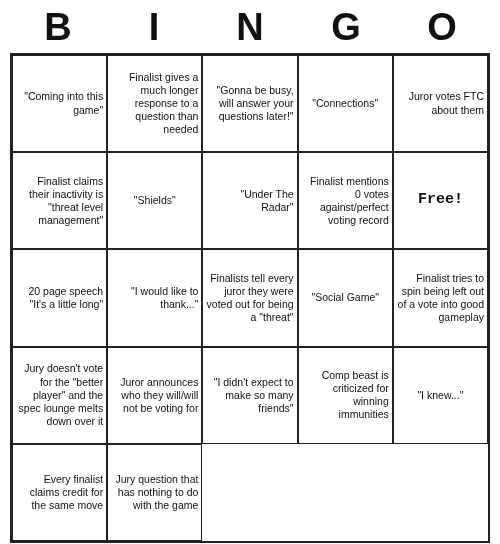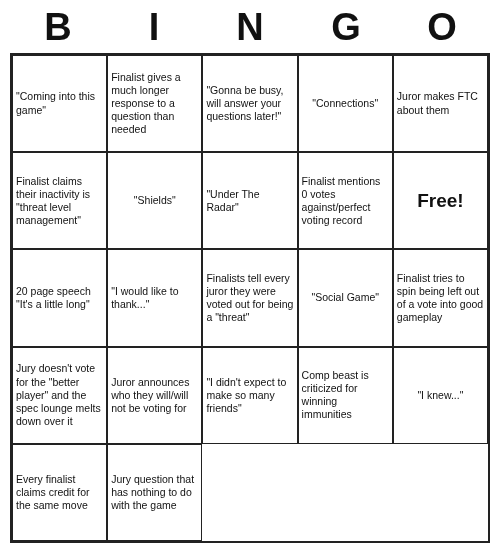--- a/index.html
+++ b/index.html
@@ -32,49 +32,50 @@
       grid-template-rows: repeat(5, 1fr);
       width: 480px;
       height: 490px;
       border: 2px solid #222;
     }
     .bingo-cell {
       border: 1.5px solid #222;
       display: flex;
       align-items: center;
       justify-content: center;
-      text-align: left;
+      text-align: right;
       padding: 3px;
       font-size: 10.5px;
       line-height: 1.25;
       color: #111;
       background: #fff;
     }
     .bingo-cell.free {
-      font-size: 19px;
+      font-size: 15px;
       font-weight: bold;
+      font-family: Liberation Mono, monospace;
     }
   </style>
 </head>
 <body>
 
 <div id="bingo-title">
 <span class="bingo-letter">B</span>
     <span class="bingo-letter">I</span>
     <span class="bingo-letter">N</span>
     <span class="bingo-letter">G</span>
     <span class="bingo-letter">O</span>
   </div>
 
 <div id="bingo-grid">
 <div class="bingo-cell">"Coming into this game"</div>
     <div class="bingo-cell">Finalist gives a much longer response to a question than needed</div>
     <div class="bingo-cell">"Gonna be busy, will answer your questions later!"</div>
     <div class="bingo-cell">"Connections"</div>
-    <div class="bingo-cell">Juror makes FTC about them</div>
+    <div class="bingo-cell">Juror votes FTC about them</div>
     <div class="bingo-cell">Finalist claims their inactivity is "threat level management"</div>
     <div class="bingo-cell">"Shields"</div>
     <div class="bingo-cell">"Under The Radar"</div>
     <div class="bingo-cell">Finalist mentions 0 votes against/perfect voting record</div>
     <div class="bingo-cell free">Free!</div>
     <div class="bingo-cell">20 page speech "It's a little long"</div>
     <div class="bingo-cell">"I would like to thank..."</div>
     <div class="bingo-cell">Finalists tell every juror they were voted out for being a "threat"</div>
     <div class="bingo-cell">"Social Game"</div>
     <div class="bingo-cell">Finalist tries to spin being left out of a vote into good gameplay</div>

